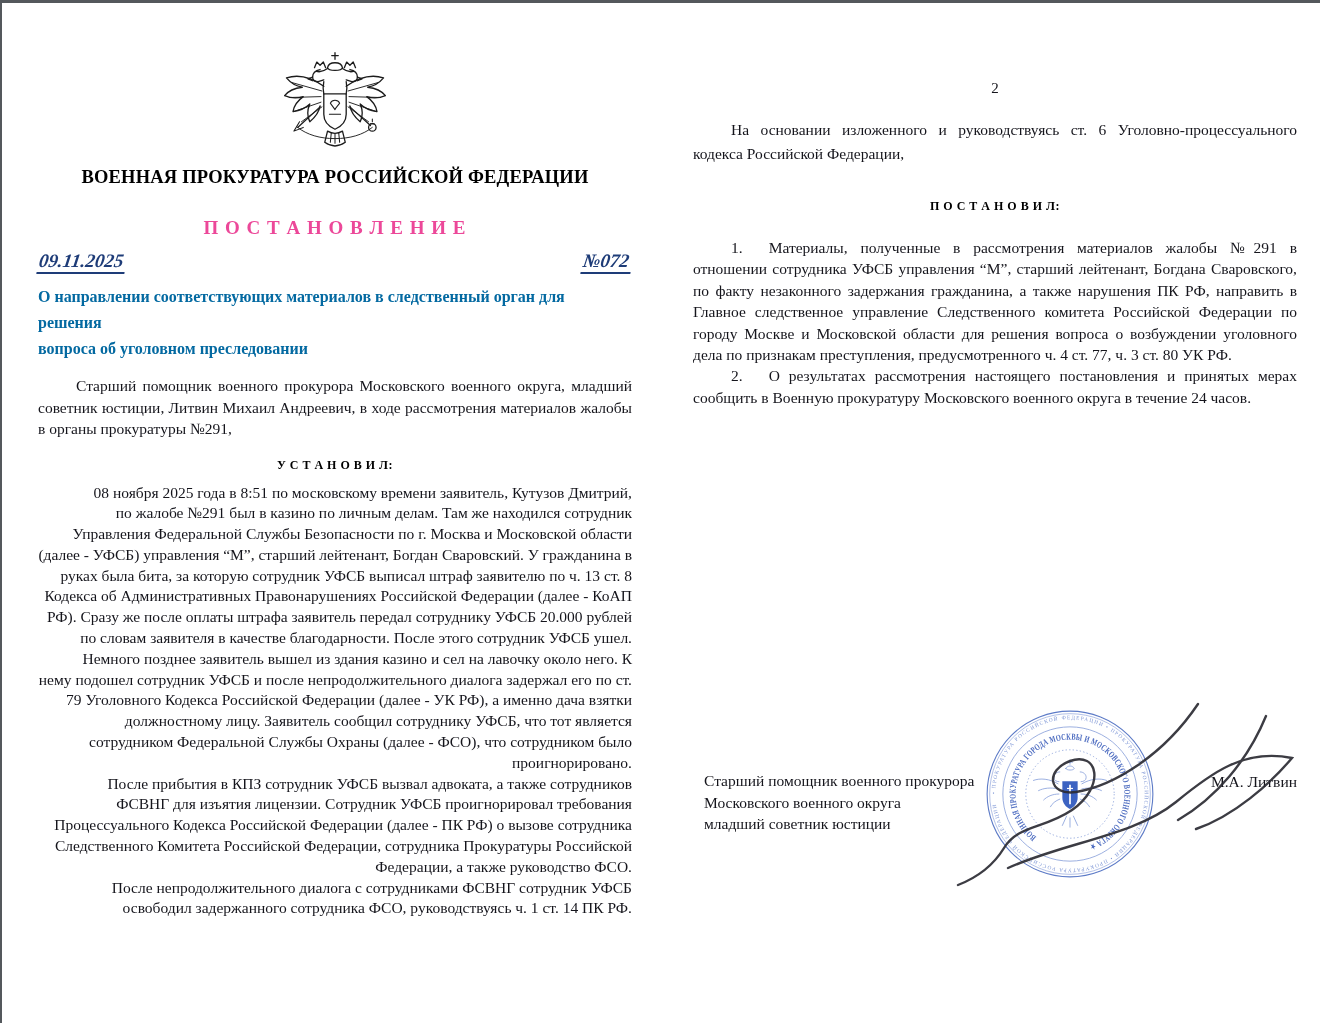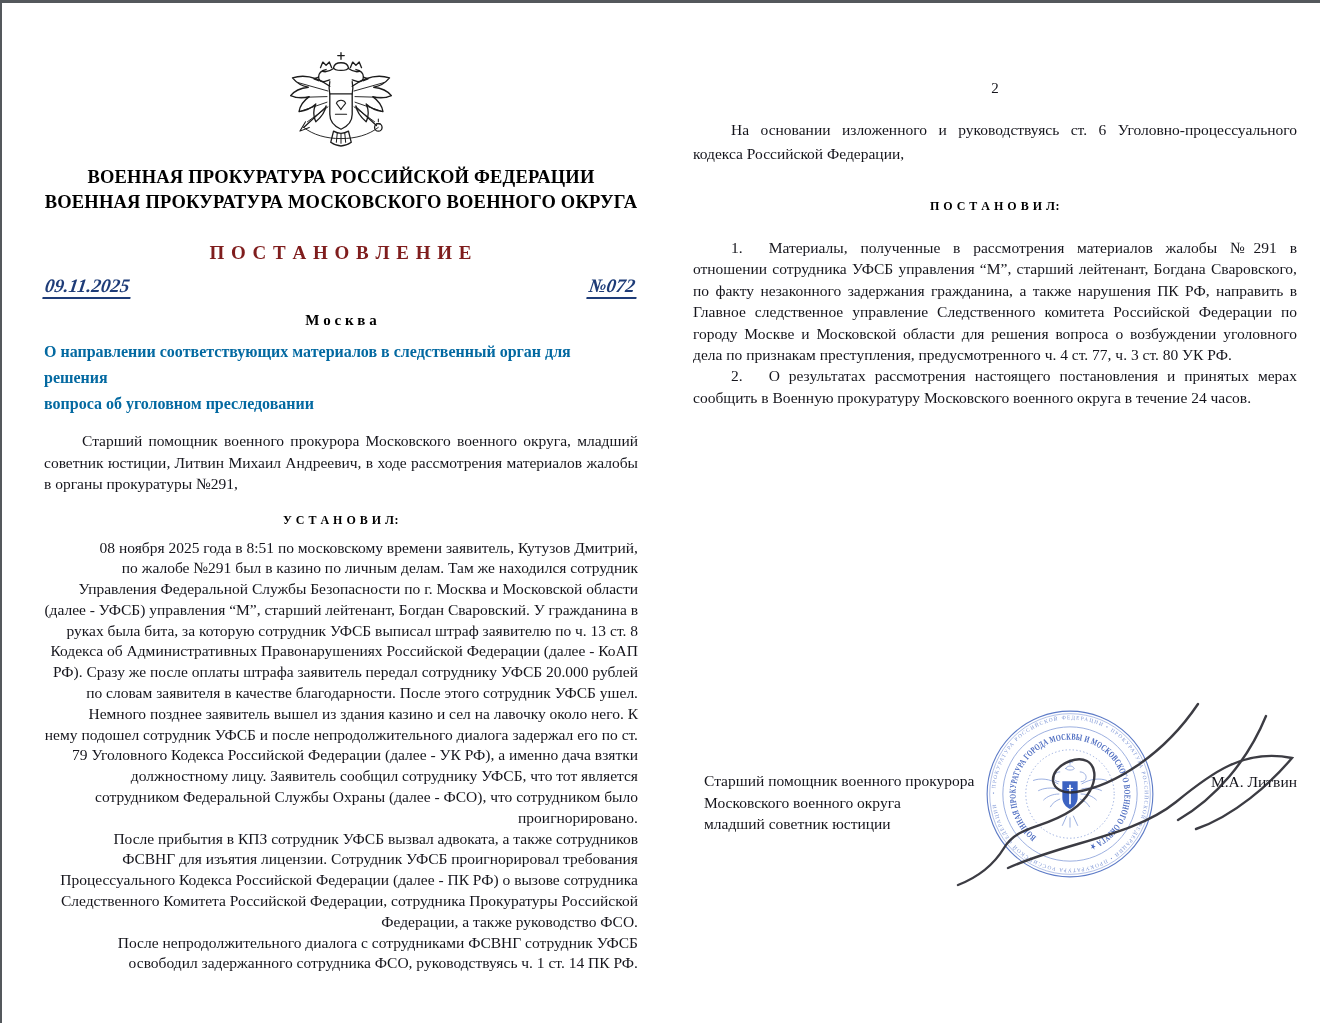--- a/index.html
+++ b/index.html
@@ -4,27 +4,27 @@
 <style>
   html,body{margin:0;padding:0;}
   body{
     width:1320px;height:1023px;background:#ffffff;position:relative;overflow:hidden;
     font-family:"Liberation Serif", serif;color:#15151c;
   }
   .top-edge{position:absolute;top:0;left:0;right:0;height:3px;background:#54585c;}
   .left-edge{position:absolute;top:0;left:0;bottom:0;width:2px;background:#54585c;}
 
   .page{position:absolute;top:3px;height:1020px;box-sizing:border-box;background:#fff;}
-  .page-left{left:10px;width:658px;padding:0 30px 0 34px;}
+  .page-left{left:4px;width:658px;padding:0 30px 0 34px;}
   .page-right{left:660px;width:660px;padding:0 23px 0 33px;}
 
   .emblem{display:block;margin:46px auto 4px auto;width:112px;height:112px;}
 
   .org{text-align:center;font-weight:bold;font-size:18.5px;line-height:25px;color:#000;letter-spacing:.2px;}
-  .doc-type{text-align:center;font-weight:bold;font-size:19px;color:#7f1d1d;margin-top:27px;letter-spacing:1px;}
+  .doc-type{text-align:center;font-weight:bold;font-size:19px;color:#ec4899;margin-top:27px;letter-spacing:1px;}
 
   .date-row{display:flex;justify-content:space-between;align-items:flex-start;margin-top:11px;}
   .handw{
     display:inline-block;font-style:italic;font-weight:bold;font-size:19px;color:#1e3c78;
     border-bottom:2px solid #1e3c78;transform:skewX(-8deg);padding:0 3px 0 1px;line-height:22px;
   }
 
   .city{text-align:center;font-weight:bold;font-size:15px;color:#000;margin-top:13px;}
   .subject{font-weight:bold;font-size:16px;line-height:26px;color:#0369a1;margin-top:10px;}
 
@@ -78,30 +78,28 @@
       <path d="M76 62l22 20"></path>
         <circle cx="100" cy="84" r="4"></circle>
         <path d="M100 78v-3M98 80h4" stroke-width="1.1"></path>
       <path d="M52 88c5 3 11 3 16 0l3 12c-7 5-15 5-22 0z"></path>
       <path d="M56 90l-1 10M60 91v10M64 90l1 10" stroke-width="1.1"></path>
       <path d="M20 84c10 8 24 12 40 12c16 0 30-4 40-12" stroke-width="1"></path>
     </g>
   </svg>
 
   <div class="org">ВОЕННАЯ ПРОКУРАТУРА РОССИЙСКОЙ ФЕДЕРАЦИИ</div>
-  <div class="org">ВОЕННАЯ ПРОКУРАТУРА МОСКОВСКОГО ВОЕННОГО ОКРУГА</div>
 
   <div class="doc-type">П О С Т А Н О В Л Е Н И Е</div>
 
   <div class="date-row">
     <span class="handw">09.11.2025</span>
     <span class="handw">№072</span>
   </div>
 
-  <div class="city">М о с к в а</div>
 
   <div class="subject">
     <div>О направлении соответствующих материалов в следственный орган для решения</div>
     <div>вопроса об уголовном преследовании</div>
   </div>
 
   <p class="intro">Старший помощник военного прокурора Московского военного округа, младший советник юстиции, Литвин Михаил Андреевич, в ходе рассмотрения материалов жалобы в органы прокуратуры №291,</p>
 
   <div class="section-head">У С Т А Н О В И Л:</div>
 

